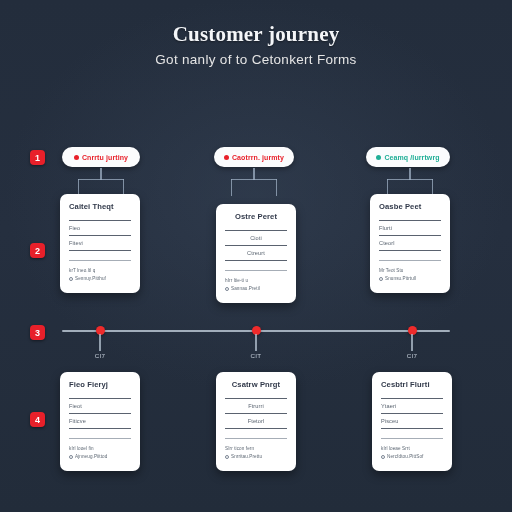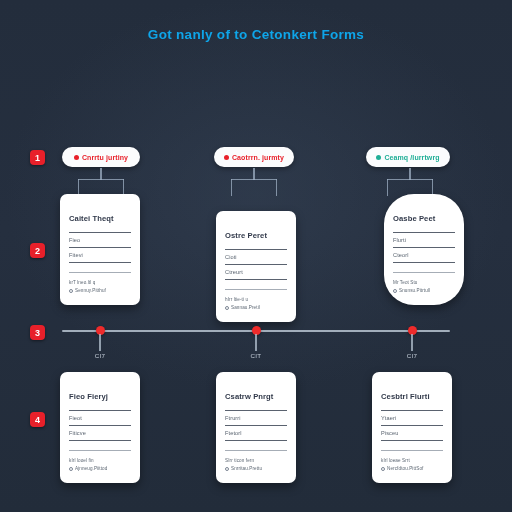--- a/index.html
+++ b/index.html
@@ -39,22 +39,22 @@
     font-family: "Liberation Serif", serif;
     font-weight: 700;
     font-size: 21px;
     letter-spacing: 0.2px;
     color: #f4f6f9;
     text-shadow: 0 1px 2px rgba(0,0,0,0.45);
   }
   .subtitle {
     margin-top: 5px;
     font-size: 13.5px;
-    font-weight: 700;
-    color: #0ea5e9;
+    font-weight: 400;
+    color: #e5e5e5;
     letter-spacing: 0.3px;
     filter: blur(0.25px);
   }
   .lede {
     position: absolute;
     left: 50%;
     transform: translateX(-50%);
     top: 80px;
     width: 420px;
     text-align: center;
@@ -133,21 +133,21 @@
   .bracket .stem-l { left: 0; top: 11px; bottom: 0; }
   .bracket .stem-r { right: 0; top: 11px; bottom: 0; }
 
   
   .card {
     position: absolute;
     width: 80px;
     background: #ffffff;
     border-radius: 7px;
     box-shadow: 0 4px 10px rgba(0,0,0,0.38);
-    padding: 20px 9px 12px 9px;
+    padding: 8px 9px 12px 9px;
     color: #2b3442;
   }
   .card-title {
     font-size: 7.6px;
     font-weight: 700;
     color: #31394a;
     letter-spacing: 0.1px;
     filter: blur(0.35px);
     margin-bottom: 9px;
     white-space: nowrap;
@@ -230,20 +230,21 @@
   }
 </style>
 </head>
 <body>
 
 <div class="bg-wash"></div>
 
 <div class="stage">
 
   <div class="header">
+    <div class="title">Customer journey</div>
     <div class="subtitle">Got nanly of to Cetonkert Forms</div>
   </div>
 
   <div class="step-badge" style="left: 30px; top: 150px; background: rgb(232, 32, 42);">
     <span>1</span>
   </div>
   <div class="step-badge" style="left: 30px; top: 243px; background: rgb(232, 32, 42);">
     <span>2</span>
   </div>
   <div class="step-badge" style="left: 30px; top: 325px; background: rgb(232, 32, 42);">
@@ -295,38 +296,38 @@
     <div class="rule thin" style="margin-top:9px;"></div>
     <div class="card-foot">
       <div class="foot-line">krT lneo.ltl q</div>
       <div class="foot-line">
         <span class="foot-glyph"></span>
         <span>Sennuy.Pitthuf</span>
       </div>
     </div>
   </div>
 
-  <div class="card" style="left:216px; top:211px;">
+  <div class="card" style="left:216px; top:204px;text-align:center;">
     <div class="card-title">Ostre Peret</div>
     <div class="rule"></div>
     <div class="field-label">Cioti</div>
     <div class="rule"></div>
     <div class="field-label">Ctreurt</div>
     <div class="rule"></div>
     <div class="rule thin" style="margin-top:9px;"></div>
     <div class="card-foot">
       <div class="foot-line">hIrr ltie-ti u</div>
       <div class="foot-line">
         <span class="foot-glyph"></span>
         <span>Sannau.Pretil</span>
       </div>
     </div>
   </div>
 
-  <div class="card" style="left:384px; top:194px;border-radius:30px;">
+  <div class="card" style="left:370px; top:194px;">
     <div class="card-title">Oasbe Peet</div>
     <div class="rule"></div>
     <div class="field-label">Flurti</div>
     <div class="rule"></div>
     <div class="field-label">Cteorl</div>
     <div class="rule"></div>
     <div class="rule thin" style="margin-top:9px;"></div>
     <div class="card-foot">
       <div class="foot-line">Mr Teot Stu</div>
       <div class="foot-line">
@@ -366,21 +367,21 @@
     <div class="rule thin" style="margin-top:9px;"></div>
     <div class="card-foot">
       <div class="foot-line">kIrl looel fin</div>
       <div class="foot-line">
         <span class="foot-glyph"></span>
         <span>Ajnneug.Piittod</span>
       </div>
     </div>
   </div>
 
-  <div class="card" style="left:216px; top:372px;">
+  <div class="card" style="left:216px; top:372px;text-align:center;">
     <div class="card-title">Csatrw Pnrgt</div>
     <div class="rule"></div>
     <div class="field-label">Ftrurri</div>
     <div class="rule"></div>
     <div class="field-label">Ftetorl</div>
     <div class="rule"></div>
     <div class="rule thin" style="margin-top:9px;"></div>
     <div class="card-foot">
       <div class="foot-line">SIrr ticon fern</div>
       <div class="foot-line">

